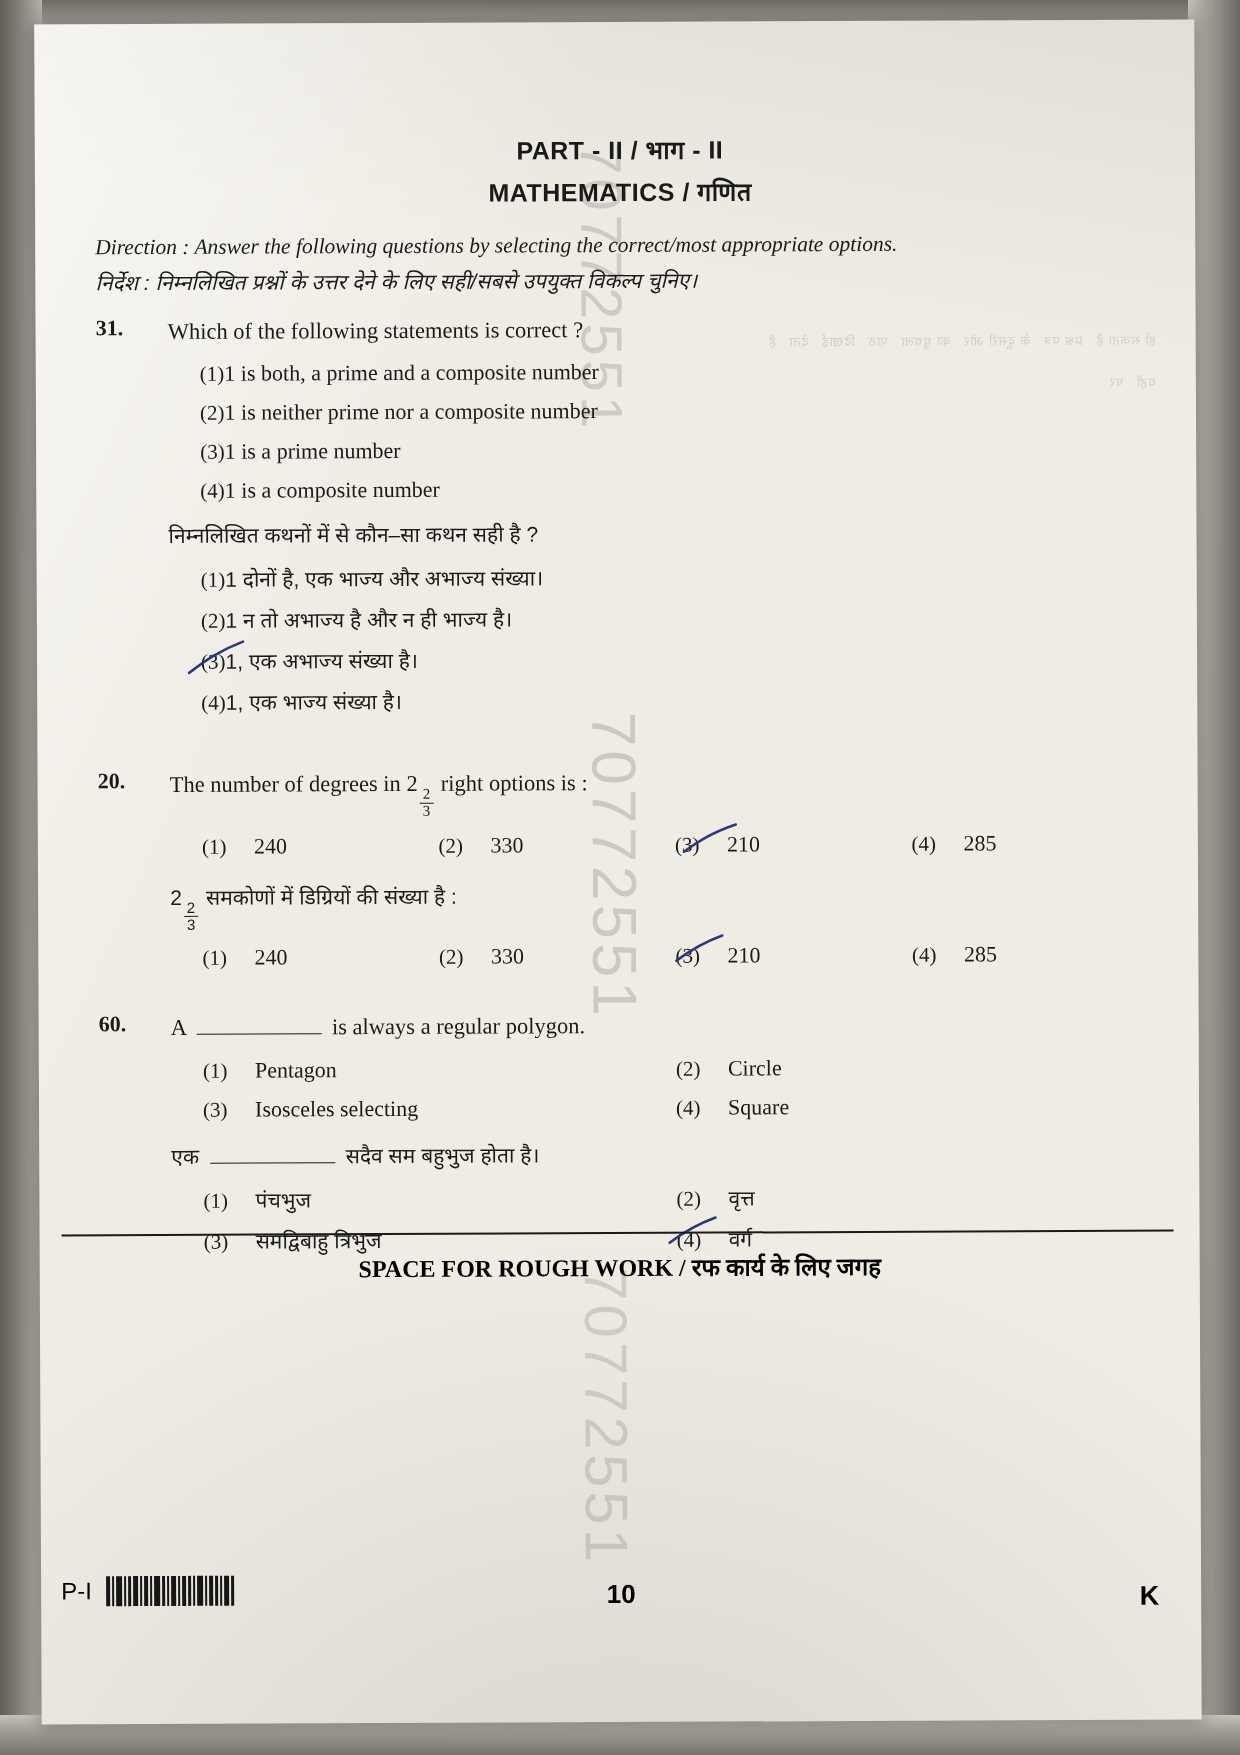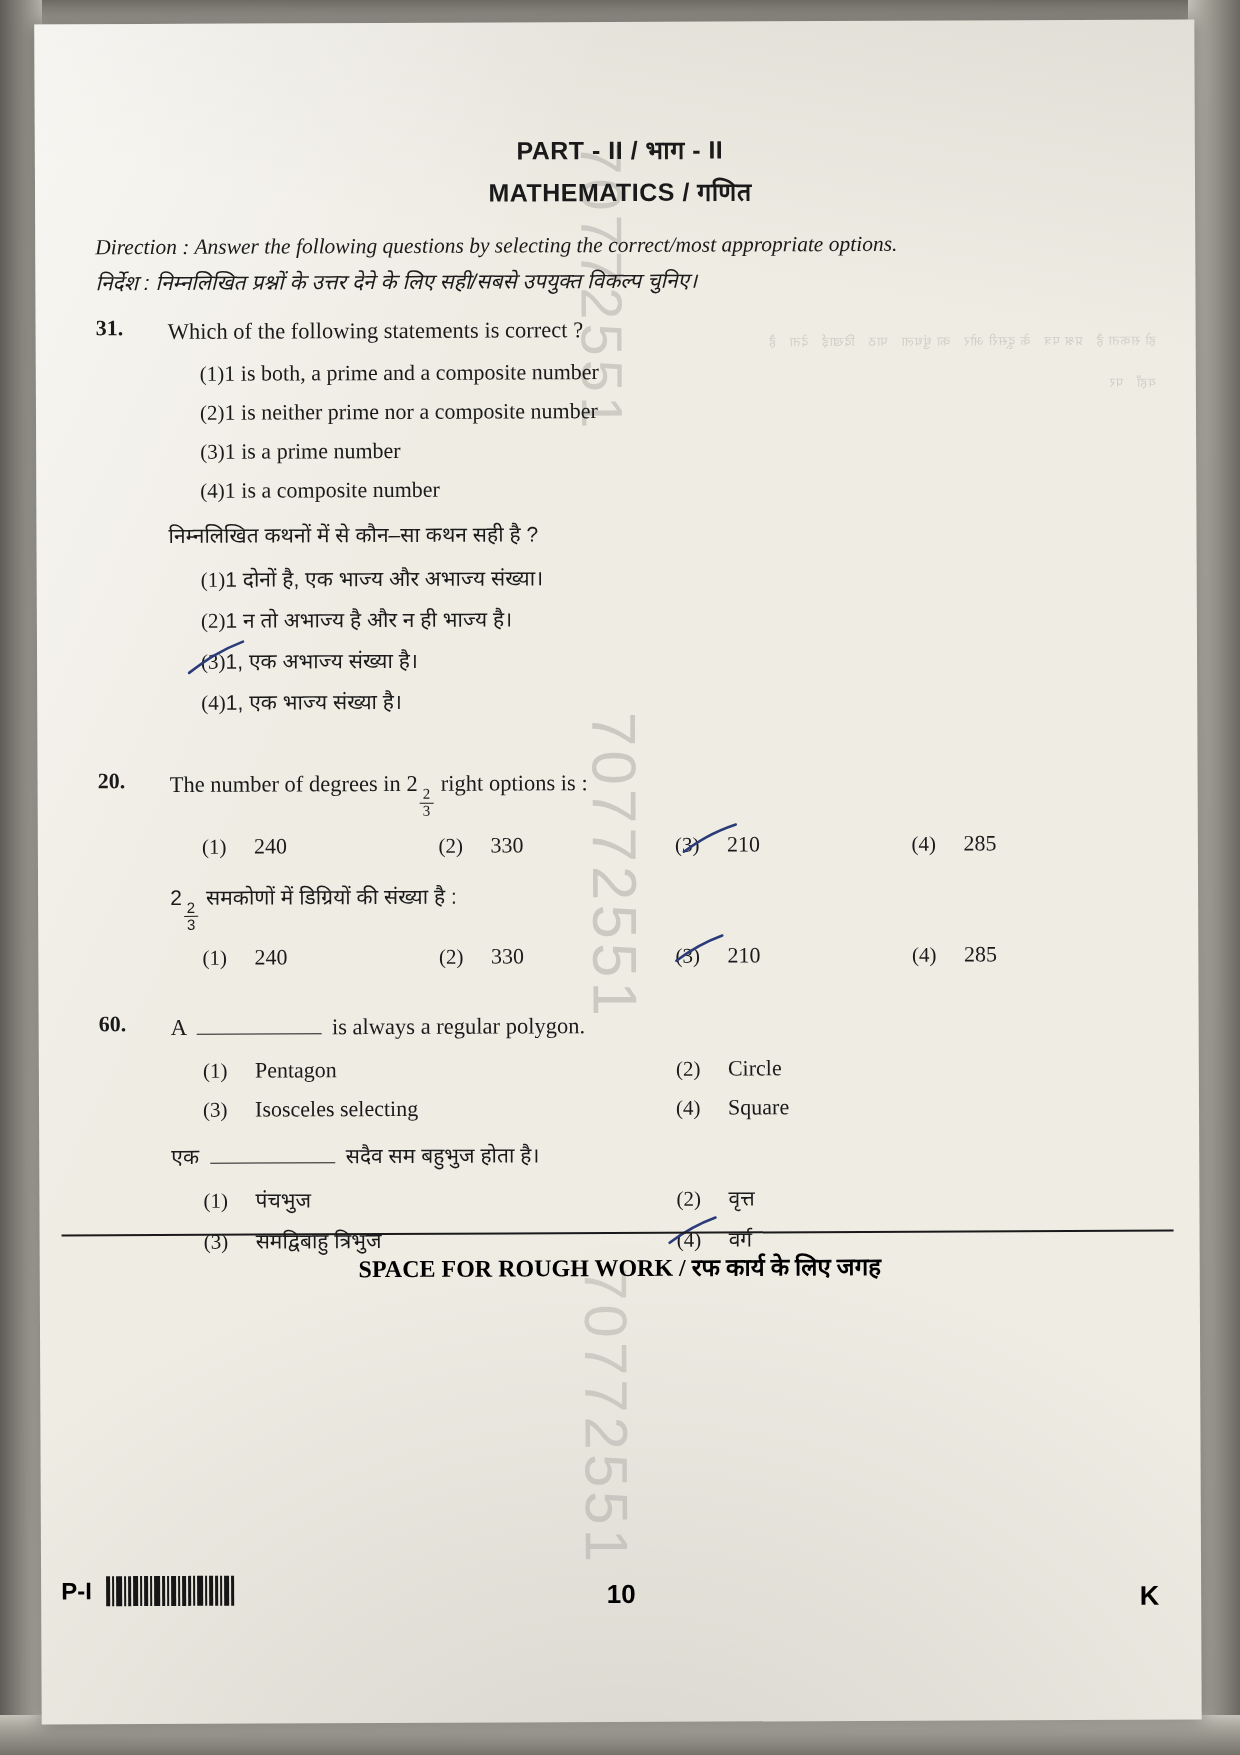--- a/index.html
+++ b/index.html
@@ -227,21 +227,21 @@
   .footer-left {
     position: absolute;
     left: 20px;
     bottom: 118px;
     display: flex;
     align-items: center;
     gap: 14px;
   }
   .pcode {
     font-family: "Liberation Sans", sans-serif;
-    font-weight: bold;
+    font-weight: normal;
     font-size: 24px;
   }
   .barcode {
     display: flex;
     align-items: flex-end;
     height: 30px;
     gap: 0;
   }
   .barcode i { display: block; background: #161616; height: 30px; margin-right: 2px; }
   .pageno {

